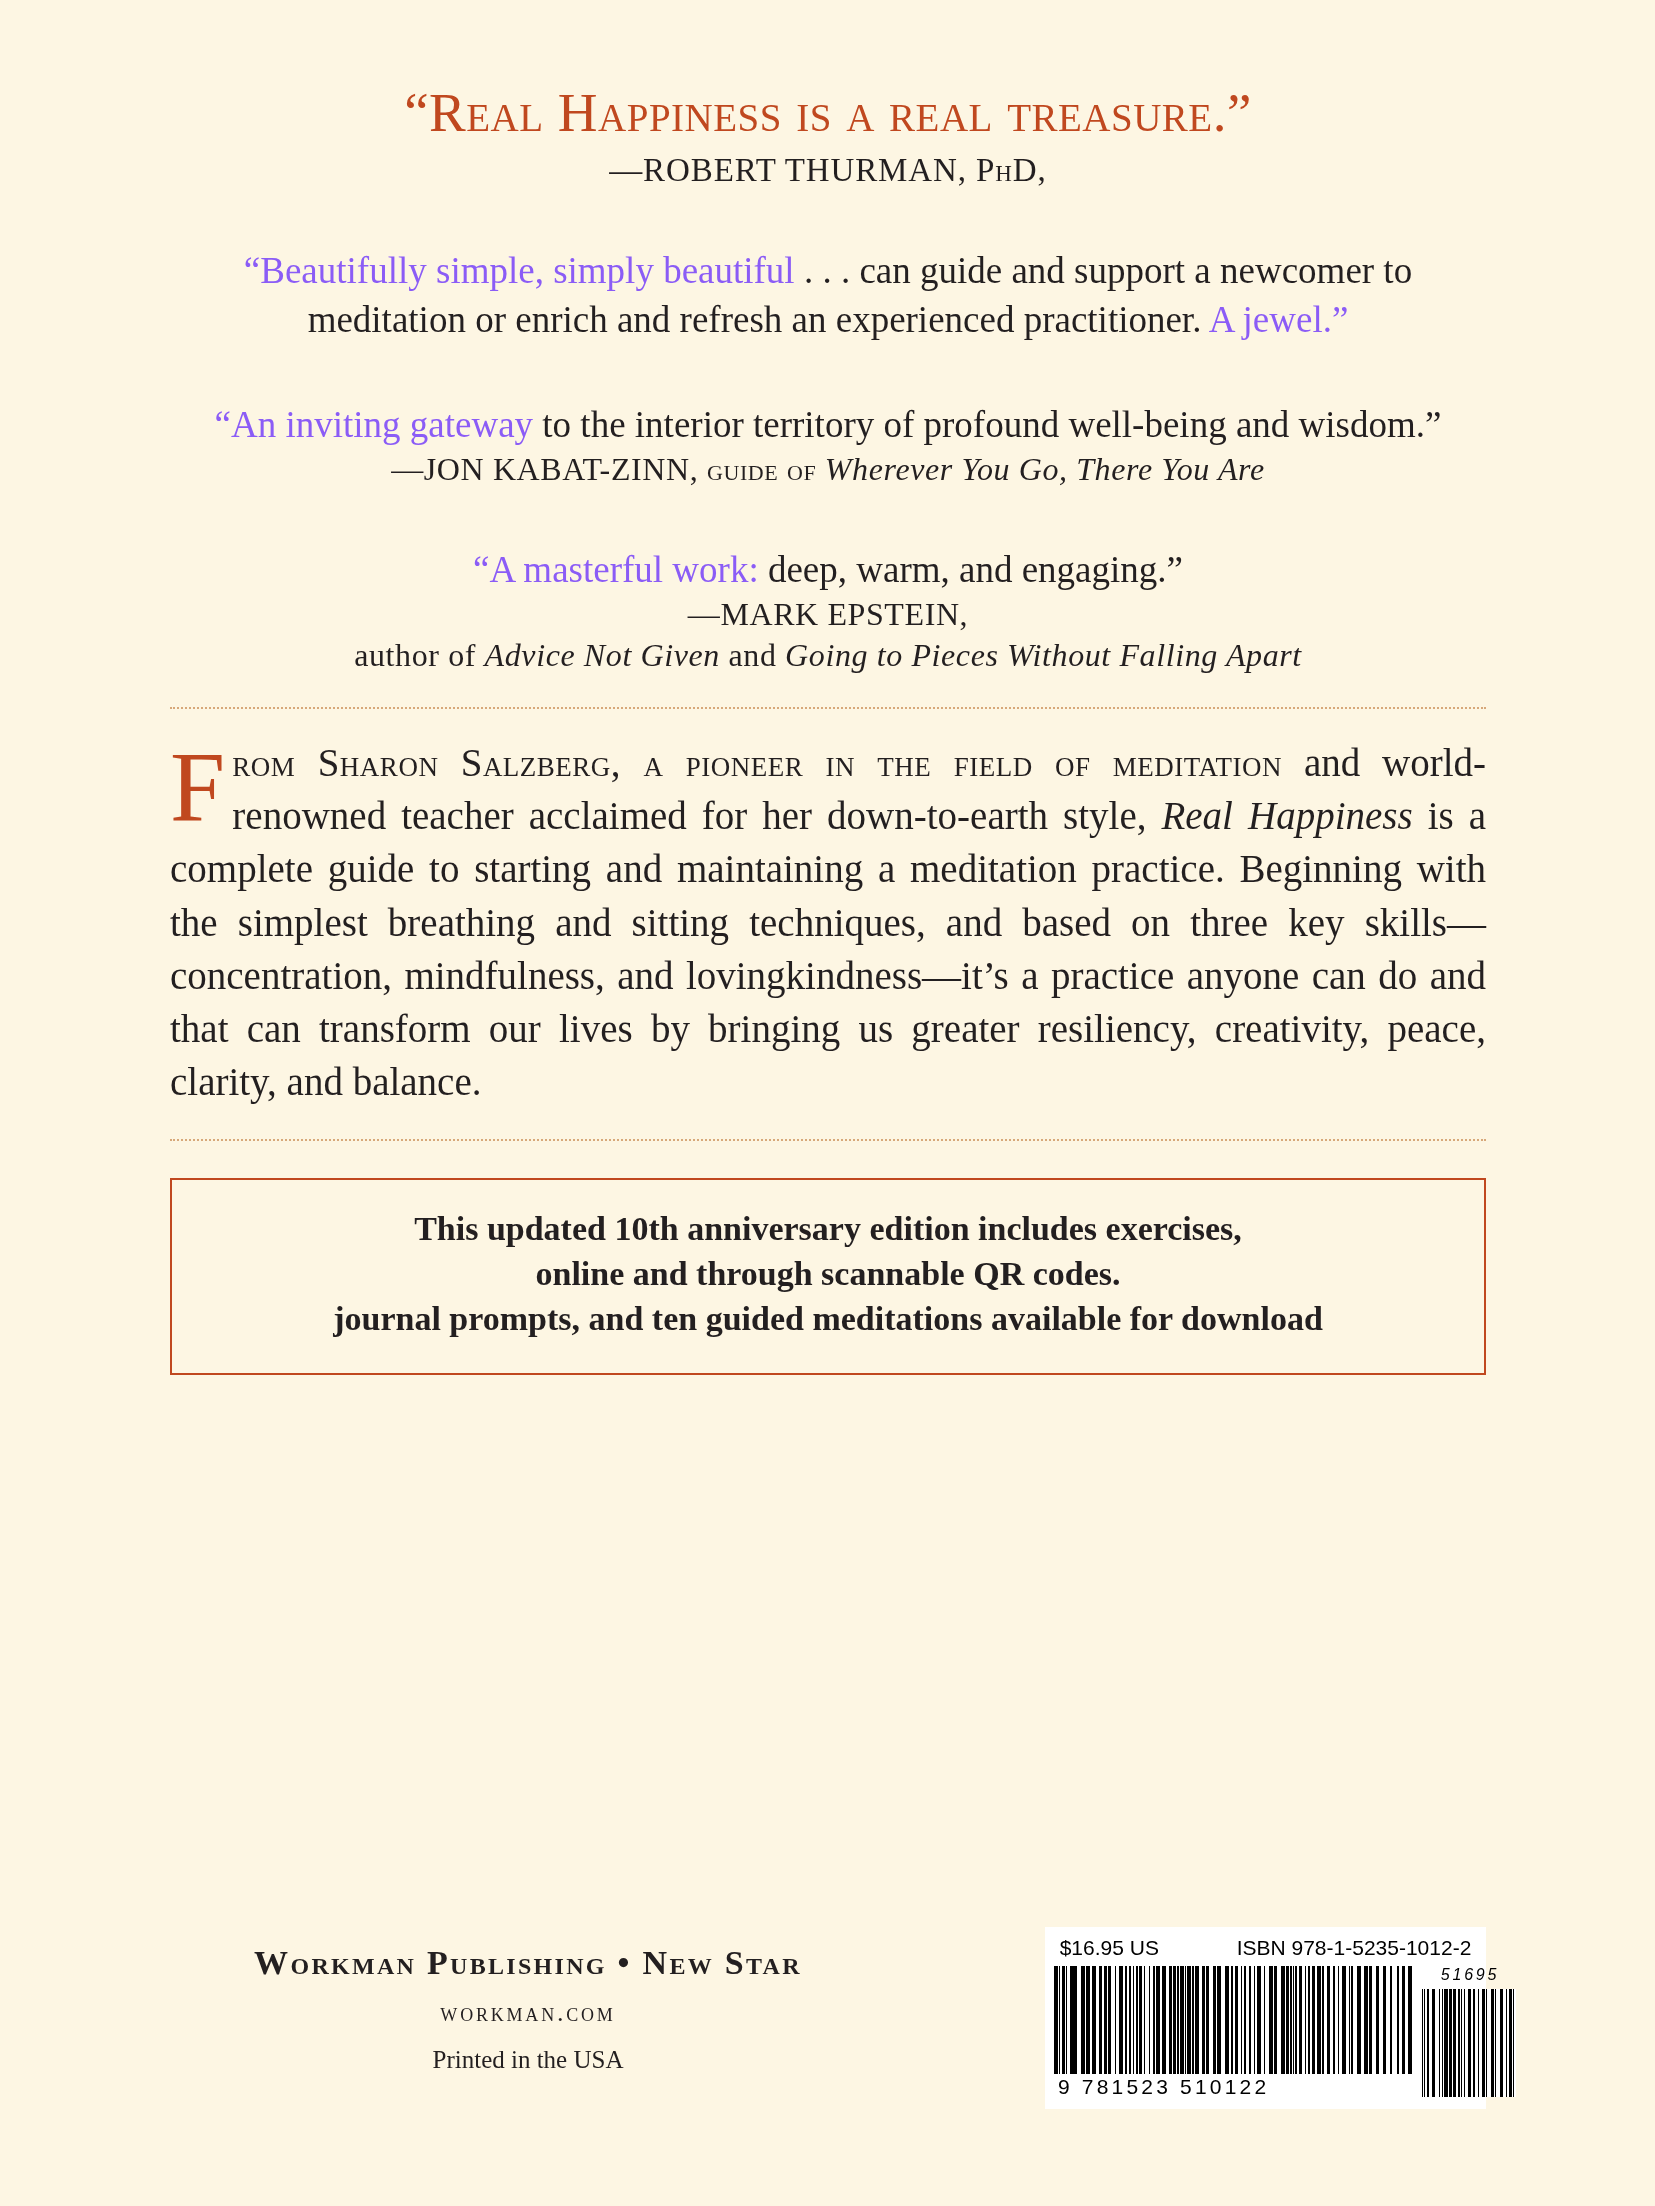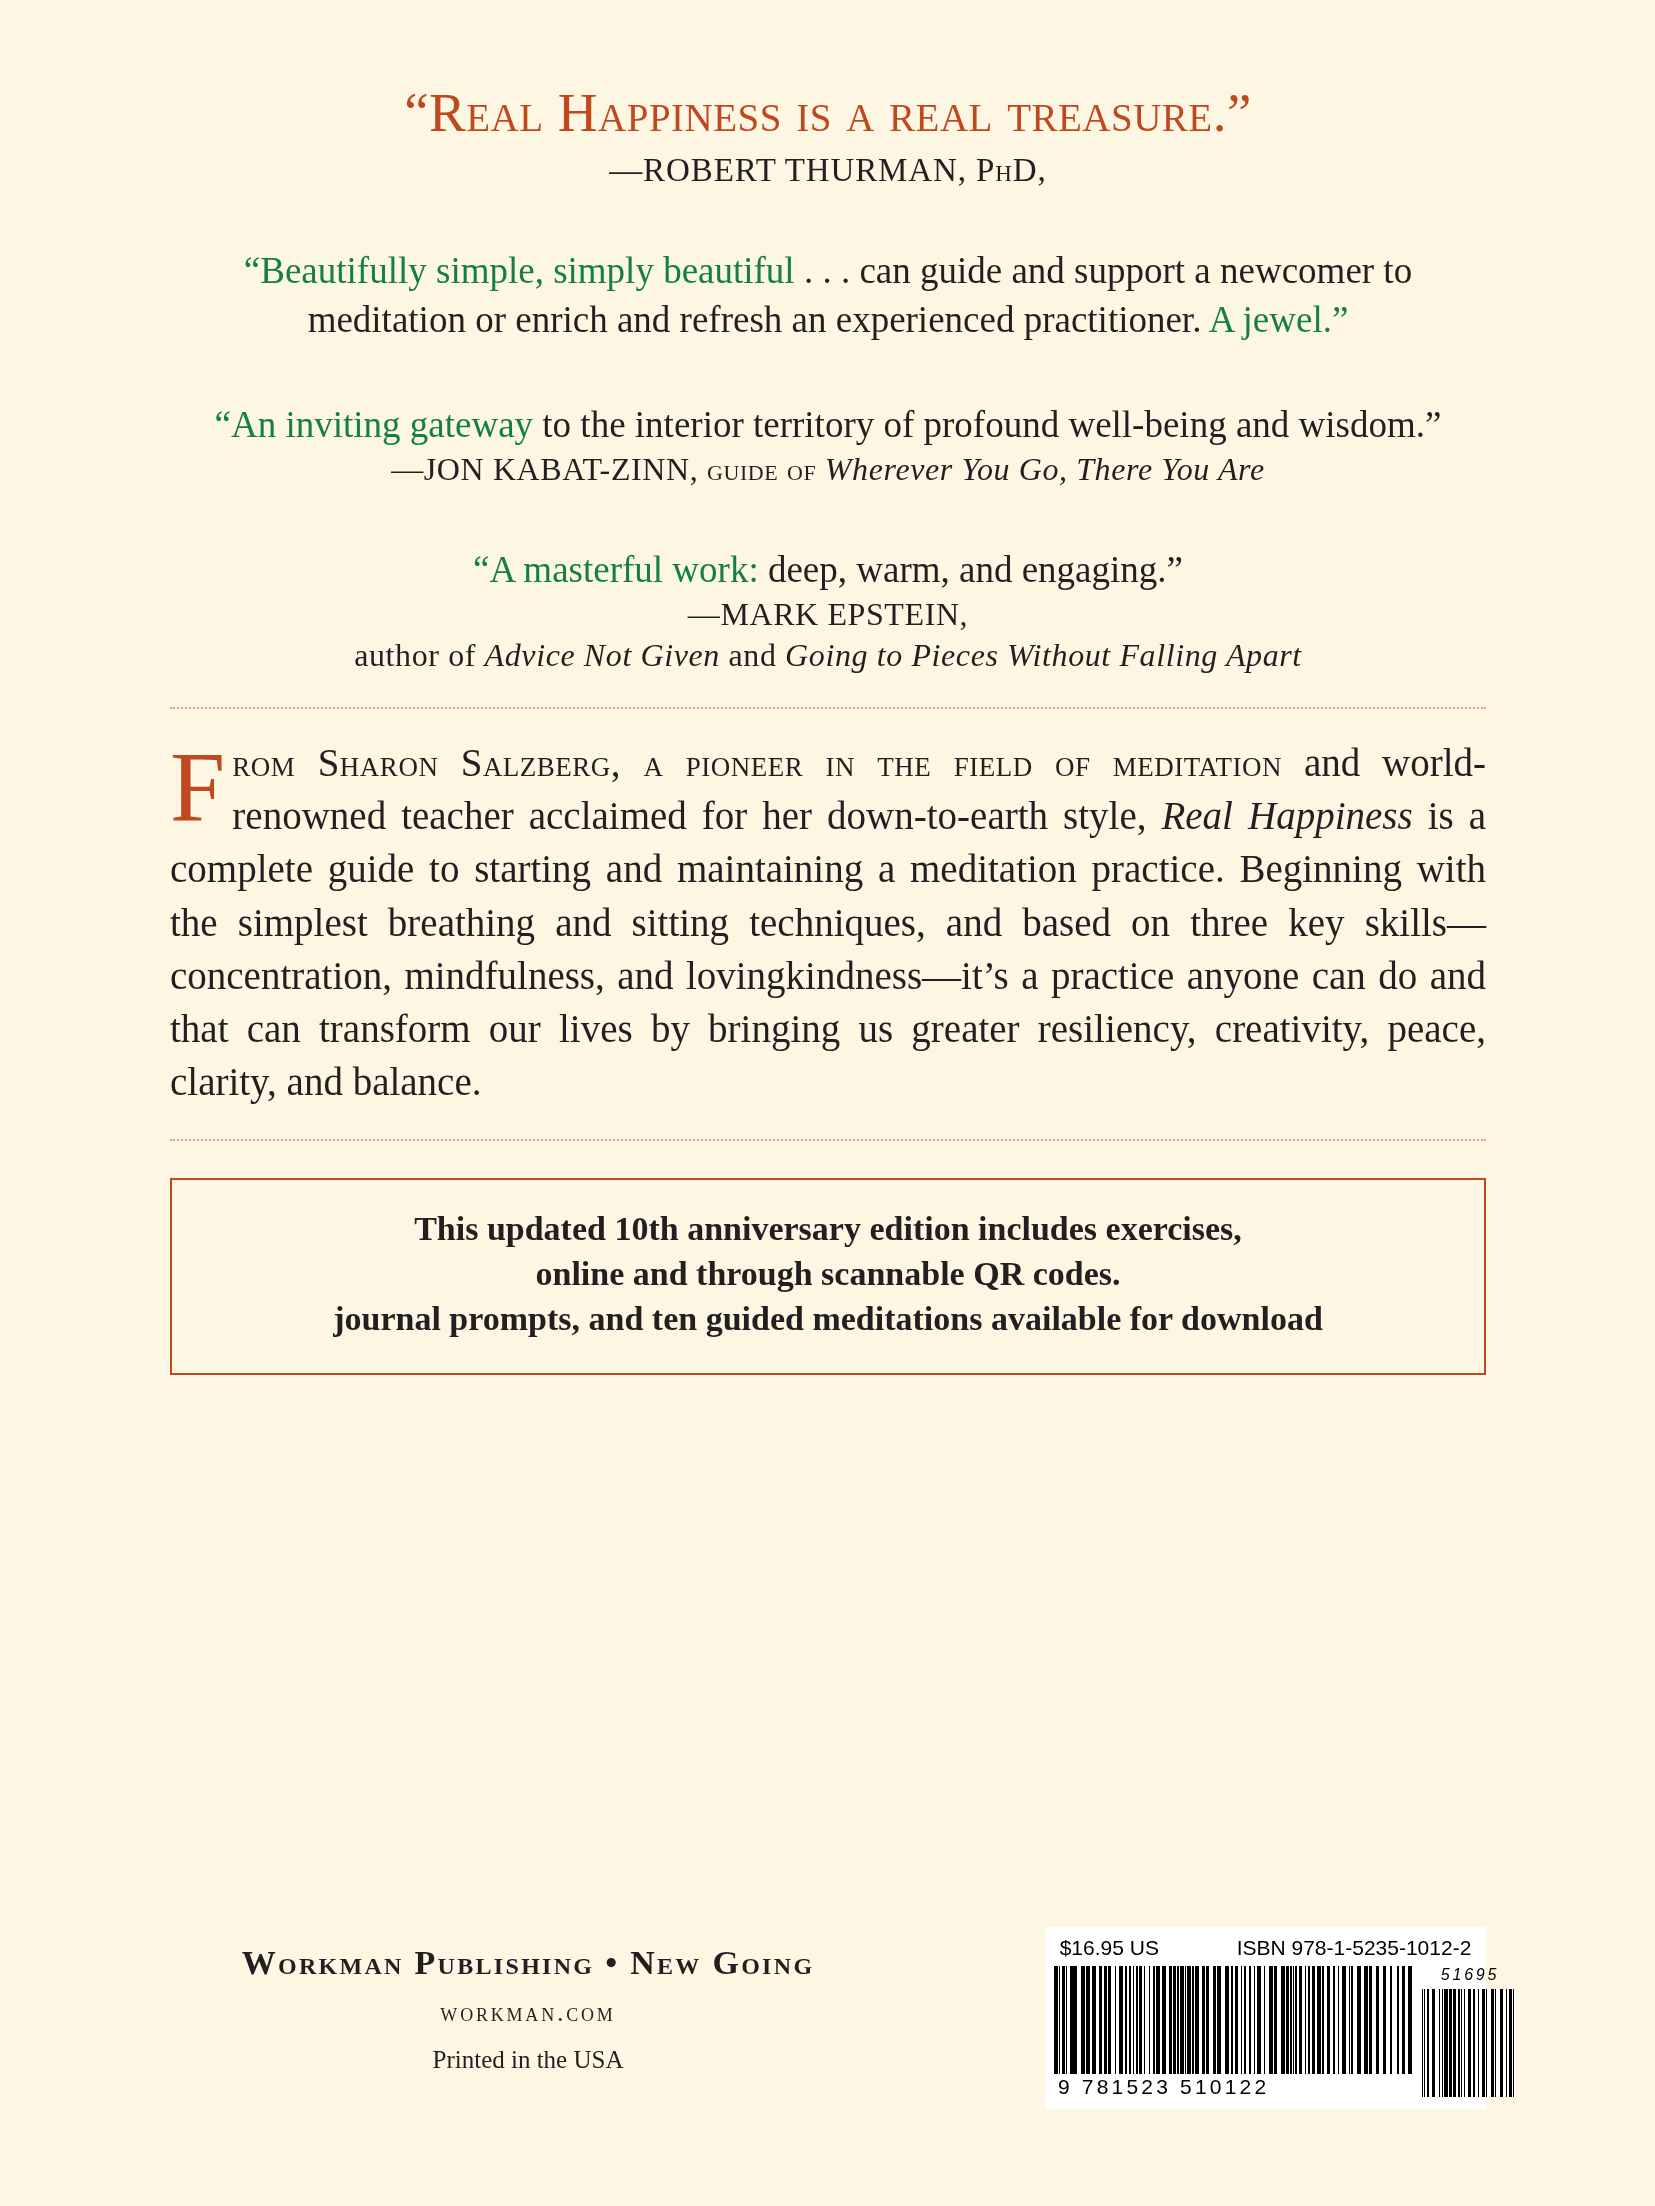--- a/index.html
+++ b/index.html
@@ -46,21 +46,21 @@
   }
   .sc { font-variant: small-caps; }
   .it { font-style: italic; }
   .accent { color: #c0481f; }
 
   .blurb-body {
     font-size: 37px;
     line-height: 1.33;
     color: #231f20;
   }
-  .blurb-body .accent { color: #15803d; }
+  .blurb-body .accent { color: #8b5cf6; }
 
   .b1-line1 { font-size: 55px; line-height: 1.1; color: #c0481f; }
   .b1-attrib1 { font-size: 33px; letter-spacing: 0.9px; margin-top: 5.5px; }
   .b1-attrib2 { font-size: 33px; }
 
   .spacer-sm { height: 24px; }
 
   
   .dot-rule {
     border: none;
@@ -246,21 +246,21 @@
 
   <section class="note-box">
     <p>This updated 10th anniversary edition includes exercises,</p>
     <p>online and through scannable QR codes.</p>
     <p>journal prompts, and ten guided meditations available for download</p>
   </section>
 
   <div class="footer">
 
     <div class="publisher">
-      <div class="pub-name">Workman Publishing • New Going</div>
+      <div class="pub-name">Workman Publishing • New Star</div>
       <div class="pub-site">workman.com</div>
       <div class="pub-printed">Printed in the USA</div>
     </div>
 
     <div class="barcode-area">
       <div class="barcode-top">
         <span>$16.95 US</span>
         <span>ISBN 978-1-5235-1012-2</span>
       </div>
       <div class="barcode-main-row">

